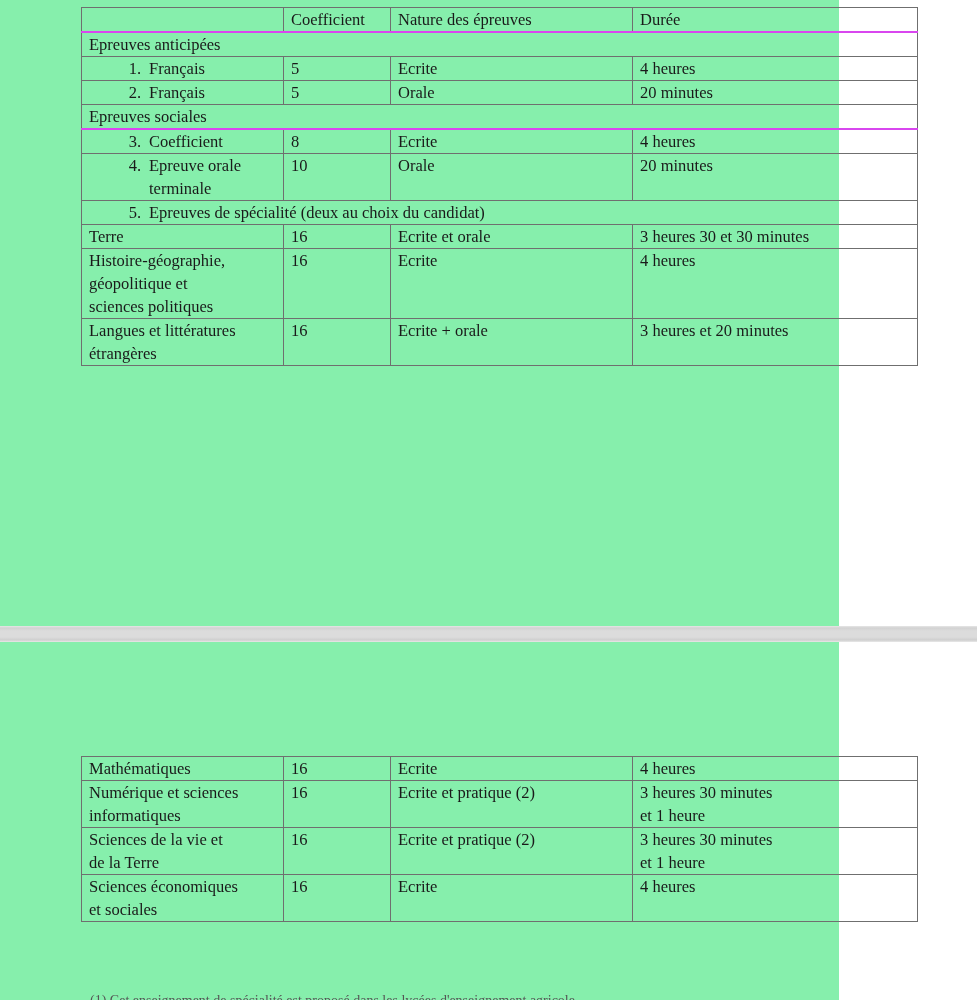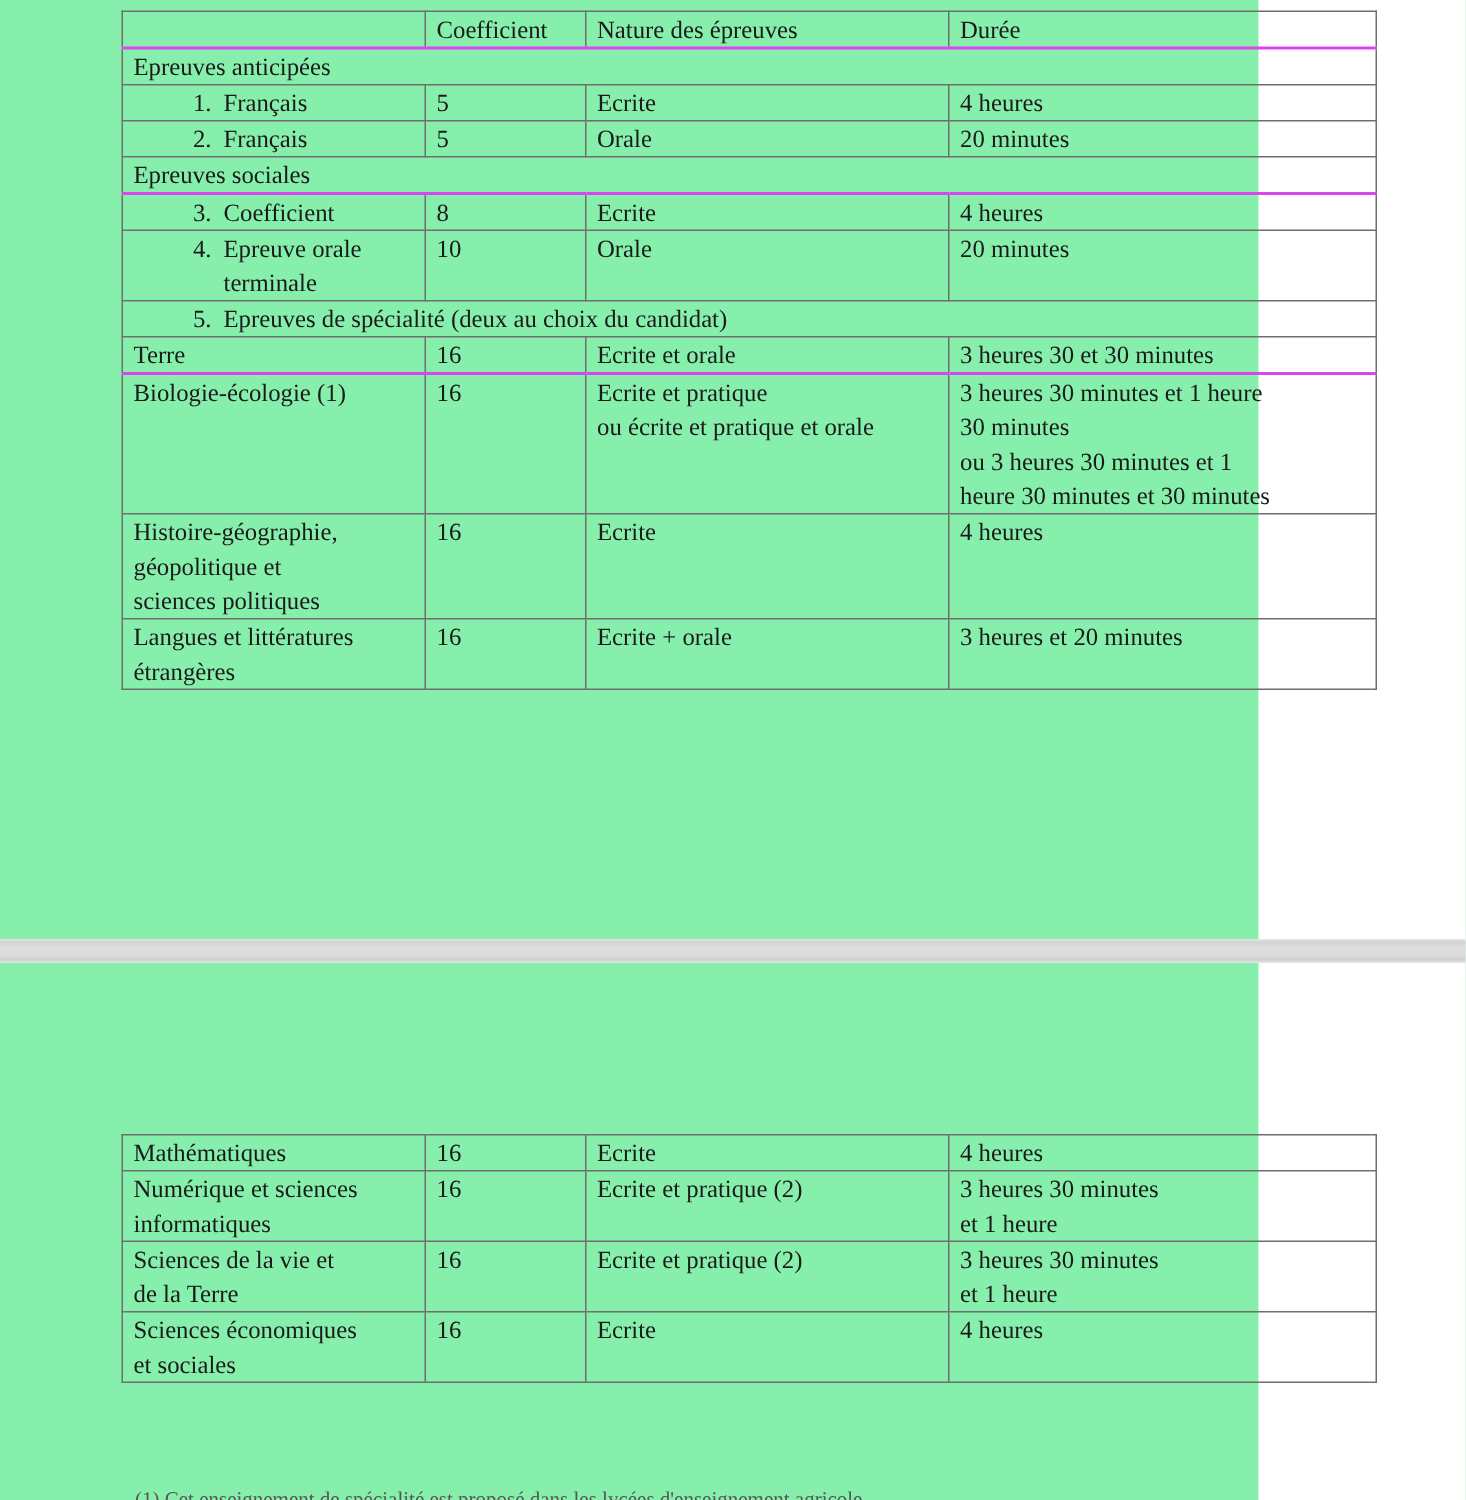--- a/index.html
+++ b/index.html
@@ -116,30 +116,20 @@
     </tr>
     <tr>
       <td colspan="4" class="indent"><span class="num">5.</span><span class="lbl">Epreuves de spécialité (deux au choix du candidat)</span></td>
     </tr>
     <tr>
       <td>Terre</td>
       <td>16</td>
       <td>Ecrite et orale</td>
       <td>3 heures 30 et 30 minutes</td>
     </tr>
-    <tr class="thick-top">
-      <td>Biologie-écologie (1)</td>
-      <td>16</td>
-      <td>Ecrite et pratique
-ou écrite et pratique et orale</td>
-      <td>3 heures 30 minutes et 1 heure
-30 minutes
-ou 3 heures 30 minutes et 1
-heure 30 minutes et 30 minutes</td>
-    </tr>
     <tr>
       <td>Histoire-géographie,
 géopolitique et
 sciences politiques</td>
       <td>16</td>
       <td>Ecrite</td>
       <td>4 heures</td>
     </tr>
     <tr>
       <td>Langues et littératures

